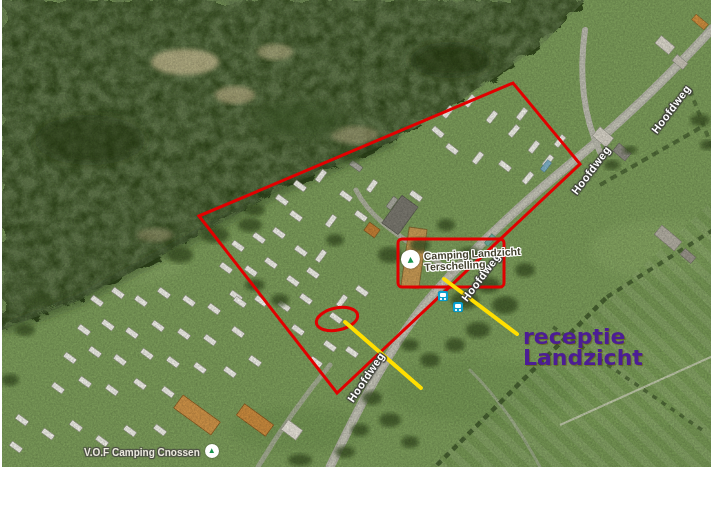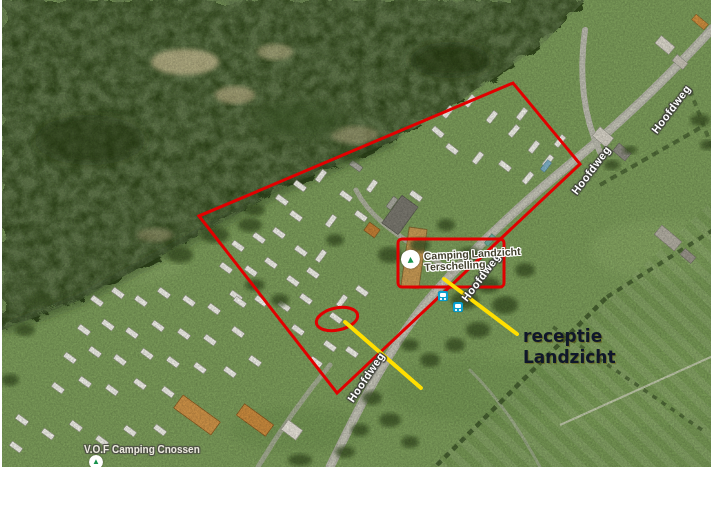--- a/index.html
+++ b/index.html
@@ -10,21 +10,21 @@
   .lbl{position:absolute;white-space:nowrap;}
   .roadlbl{color:#ffffff;font-weight:bold;font-size:11px;letter-spacing:.5px;
     text-shadow:1px 1px 1px #3c3c38,-1px -1px 1px #3c3c38,1px -1px 1px #3c3c38,-1px 1px 1px #3c3c38,0 0 3px #3c3c38;
     transform:translate(-50%,-50%) rotate(-53deg);}
   .poi{display:flex;align-items:flex-start;}
   .poi-text{color:#44422f;font-weight:bold;font-size:10.5px;line-height:11px;
     text-shadow:1px 0 0 #fff,-1px 0 0 #fff,0 1px 0 #fff,0 -1px 0 #fff,1px 1px 0 #fff,-1px -1px 0 #fff,1px -1px 0 #fff,-1px 1px 0 #fff;}
   .poi-icon{width:19px;height:19px;border-radius:50%;background:#ffffff;box-shadow:0 0 2px rgba(0,0,0,.45);
     display:flex;align-items:center;justify-content:center;color:#17934d;font-size:10px;line-height:10px;flex:0 0 auto;}
   .poi-icon.small{width:14px;height:14px;font-size:8px;}
-  .anno{color:#0f172a;font-family:"DejaVu Sans","Liberation Sans",sans-serif;font-weight:bold;font-size:17px;line-height:21px;
+  .anno{color:#4c1d95;font-family:"DejaVu Sans","Liberation Sans",sans-serif;font-weight:bold;font-size:22px;line-height:21px;
     text-shadow:1px 1px 1px rgba(90,70,0,.55);}
   .cnossen-text{color:#eceadf;font-weight:bold;font-size:10px;
     text-shadow:1px 1px 1px #4a4a44,-1px -1px 1px #4a4a44,1px -1px 1px #4a4a44,-1px 1px 1px #4a4a44;}
   .bus{position:absolute;width:10px;height:10px;background:#0aa0cf;border-radius:2.5px;box-shadow:0 0 1px #045a75;}
   .bus i{position:absolute;left:2px;top:2px;width:6px;height:4px;background:#ffffff;border-radius:1px;display:block;}
   .bus u{position:absolute;left:2px;top:7px;width:2px;height:1.5px;background:#e8f6fb;display:block;}
   .bus b{position:absolute;left:6px;top:7px;width:2px;height:1.5px;background:#e8f6fb;display:block;}
 </style>
 </head>
 <body>
@@ -270,21 +270,21 @@
     <div class="lbl poi" style="left:399px;top:247px;transform:rotate(-3deg);">
       <span class="poi-icon">
         <span>▲</span>
       </span>
       <span class="poi-text" style="margin-left:4px;margin-top:2px;">
         <span style="display:block;">Camping Landzicht</span>
         <span style="display:block;">Terschelling</span>
       </span>
     </div>
 
-    <div class="lbl poi" style="left:82px;top:444px;align-items:flex-start;flex-direction:column;">
+    <div class="lbl poi" style="left:82px;top:444px;align-items:flex-end;">
       <span class="cnossen-text">V.O.F Camping Cnossen</span>
       <span class="poi-icon small" style="margin-left:5px;">
         <span>▲</span>
       </span>
     </div>
 
     <span class="bus" style="left:436px;top:291px;">
         <i></i>
         <u></u>
         <b></b>

